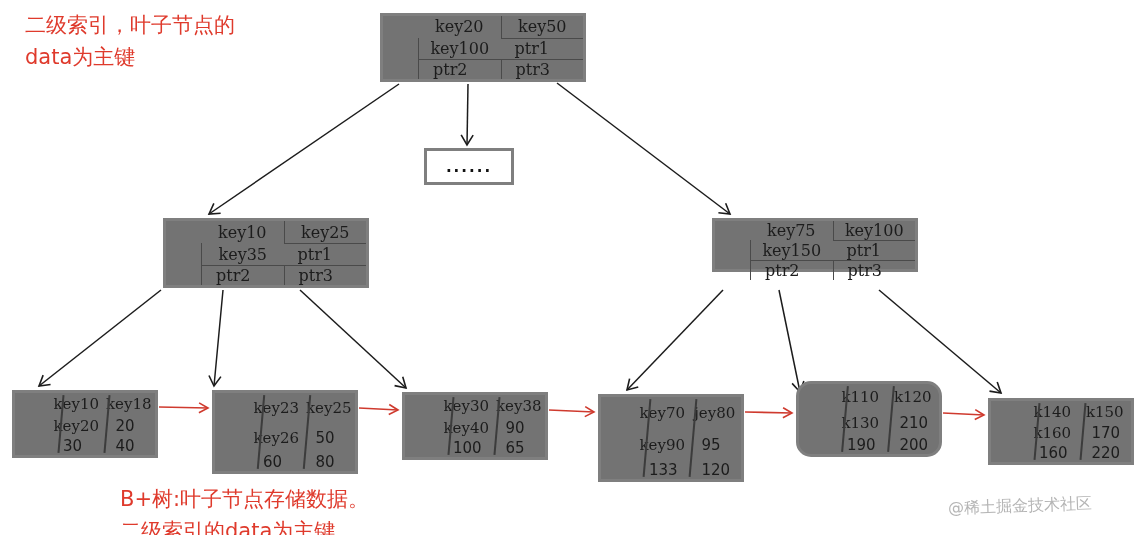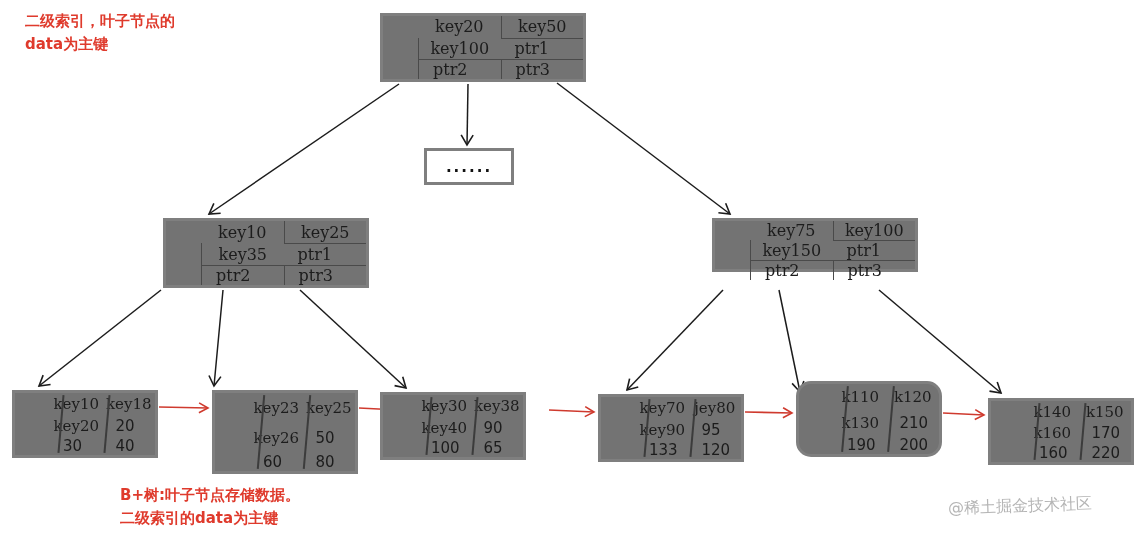--- a/index.html
+++ b/index.html
@@ -26,21 +26,21 @@
   .slash.s1 { left:32%; } .slash.s2 { left:65%; }
 
   .ellipsisNode {
     position:absolute; background:#fff; border:3px solid #7f7f7f; box-sizing:border-box;
     display:flex; align-items:center; justify-content:center;
     font-family:"DejaVu Sans", sans-serif; font-weight:bold; font-size:15px; letter-spacing:2px; color:#111;
   }
 
   .redNote {
     position:absolute; color:#df3a2c; font-family:"DejaVu Sans", sans-serif;
-    font-size:15px; font-weight:bold; line-height:1.5; white-space:pre-line;
+    font-size:21px; font-weight:normal; line-height:1.5; white-space:pre-line;
   }
   .credit {
     position:absolute; color:#7b7b7b; font-family:"DejaVu Sans", sans-serif; font-size:15px; white-space:nowrap;
   }
   .watermark {
     position:absolute; color:#b5b5b5; font-family:"DejaVu Sans", sans-serif; font-size:16px;
     transform:rotate(-2deg); white-space:nowrap;
   }
 </style>
 </head>
@@ -127,32 +127,32 @@
     <div class="slash s1"></div>
     <div class="slash s2"></div>
     <div class="cell key">key23</div>
     <div class="cell key">key25</div>
     <div class="cell key">key26</div>
     <div class="cell val">50</div>
     <div class="cell val">60</div>
     <div class="cell val">80</div>
   </div>
 
-  <div class="node leaf" style="left:380px; top:392px; width:146px; height:68px;">
+  <div class="node leaf" style="left:402px; top:392px; width:146px; height:68px;">
     <div class="slash s1"></div>
     <div class="slash s2"></div>
     <div class="cell key">key30</div>
     <div class="cell key">key38</div>
     <div class="cell key">key40</div>
     <div class="cell val">90</div>
     <div class="cell val">100</div>
     <div class="cell val">65</div>
   </div>
 
-  <div class="node leaf" style="left:598px; top:394px; width:146px; height:68px;">
+  <div class="node leaf" style="left:598px; top:394px; width:146px; height:88px;">
     <div class="slash s1"></div>
     <div class="slash s2"></div>
     <div class="cell key">key70</div>
     <div class="cell key">jey80</div>
     <div class="cell key">key90</div>
     <div class="cell val">95</div>
     <div class="cell val">133</div>
     <div class="cell val">120</div>
   </div>
 

